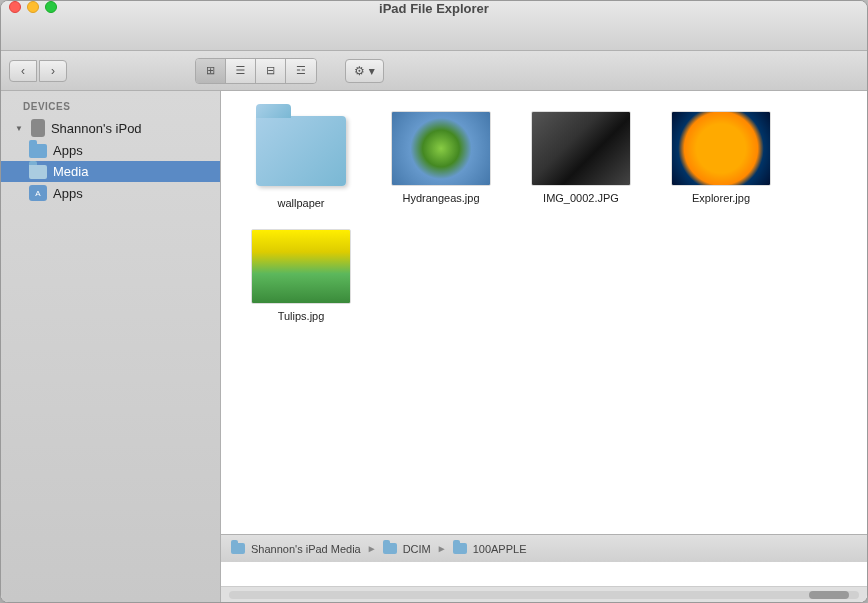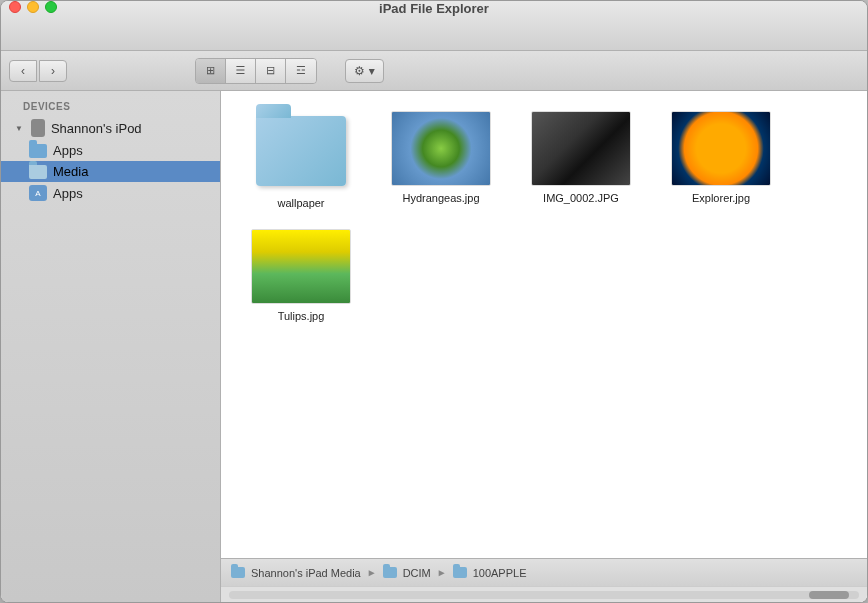--- a/index.html
+++ b/index.html
@@ -167,21 +167,21 @@
       align-items: center;
       padding: 3px 14px;
       gap: 6px;
       cursor: pointer;
       font-size: 13px;
       color: #222;
     }
 
     .sidebar-item.selected {
       background: #5a8ac5;
-      color: #000000;
+      color: #ffffff;
     }
 
     .sidebar-item.indented {
       padding-left: 28px;
     }
 
     .folder-icon-sm {
       width: 18px;
       height: 14px;
       background: #7ab0d4;
@@ -235,20 +235,21 @@
       margin-right: 2px;
     }
 
     
     .content {
       flex: 1;
       background: white;
       display: flex;
       flex-direction: column;
       overflow: hidden;
+      gap: 24px;
     }
 
     .file-grid {
       flex: 1;
       padding: 20px;
       display: flex;
       flex-wrap: wrap;
       gap: 20px;
       align-content: flex-start;
       overflow-y: auto;

